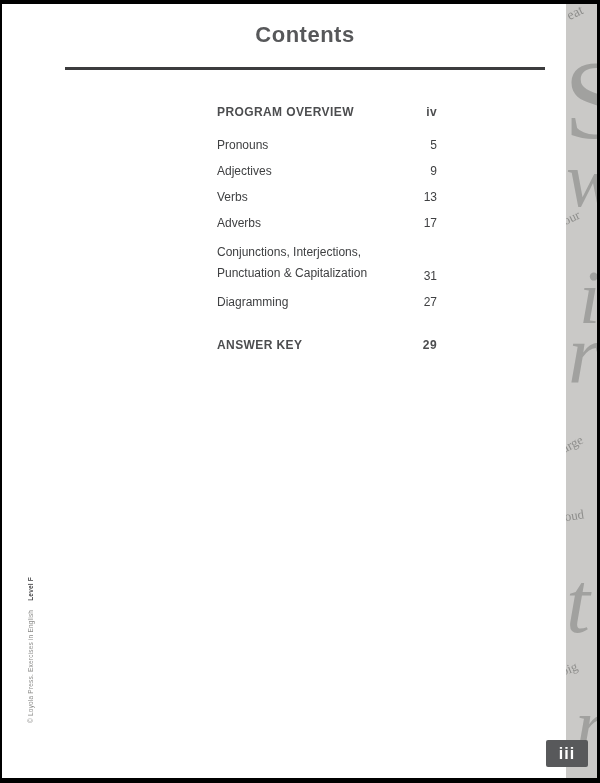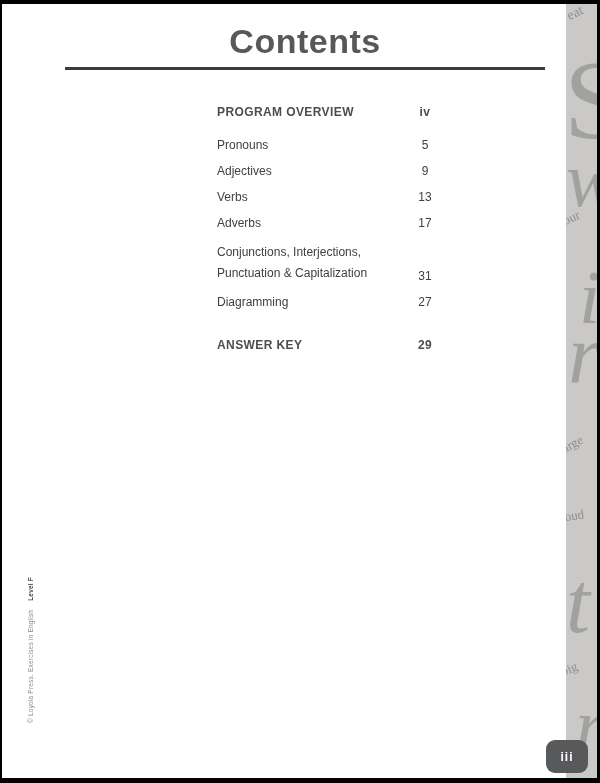--- a/index.html
+++ b/index.html
@@ -24,40 +24,40 @@
     background:#ffffff;
     border:solid var(--frame);
     border-width:4px 3px 5px 2px;
     overflow:hidden;
     font-family:"Liberation Sans",sans-serif;
   }
   
   .title{
     position:absolute;top:18px;left:63px;width:480px;
     text-align:center;
-    font-size:34px;font-weight:bold;
+    font-size:22px;font-weight:bold;
     letter-spacing:0.5px;
     color:var(--title-text);
   }
   .title-rule{
     position:absolute;top:63px;left:63px;width:480px;height:3px;
     background:var(--rule);
   }
   
   .toc{
     position:absolute;top:101px;left:170px;width:265px;
     font-size:12px;color:var(--body-text);
   }
   .row{
     display:flex;justify-content:space-between;align-items:flex-end;
     line-height:15px;margin-bottom:11px;
   }
   .row-label{white-space:pre-line;padding-left:45px;}
   .row--multi .row-label{line-height:21px;}
-  .row-page{text-align:center;min-width:24px;}
+  .row-page{text-align:right;min-width:24px;}
   .row--section{font-weight:bold;color:var(--section-text);letter-spacing:0.4px;}
   .row--section:first-child{margin-bottom:18px;}
   .row--section:not(:first-child){margin-top:28px;}
   
   .band{
     position:absolute;top:0;left:564px;width:31px;height:774px;
     background:var(--band-bg);
     overflow:hidden;
   }
   .band-word{
@@ -75,25 +75,25 @@
   .band-word:nth-of-type(4){top:207px;left:-8px;transform:rotate(-25deg);}                         
   .band-word:nth-of-type(5){top:250px;left:13px;font-size:76px;}                                   
   .band-word:nth-of-type(6){top:302px;left:2px;font-size:84px;}                                    
   .band-word:nth-of-type(7){top:433px;left:-8px;transform:rotate(-28deg);}                         
   .band-word:nth-of-type(8){top:504px;left:-5px;transform:rotate(-8deg);}                          
   .band-word:nth-of-type(9){top:549px;left:0px;font-size:86px;}                                    
   .band-word:nth-of-type(10){top:657px;left:-5px;transform:rotate(-22deg);}                        
   .band-word:nth-of-type(11){top:677px;left:9px;font-size:78px;}                                   
   
   .badge{
-    position:absolute;left:544px;top:736px;width:42px;height:33px;
+    position:absolute;left:544px;top:736px;width:42px;height:27px;
     background:var(--badge-bg);
-    border-radius:9px;
+    border-radius:2px;
     color:var(--badge-text);
-    font-size:12px;font-weight:bold;letter-spacing:1px;
+    font-size:16px;font-weight:bold;letter-spacing:1px;
     display:flex;align-items:center;justify-content:center;
   }
   
   .spine{
     position:absolute;left:25px;top:719px;
     transform:rotate(-90deg);transform-origin:0 0;
     white-space:nowrap;
     font-size:6.5px;letter-spacing:0.2px;
     color:var(--spine-text);
   }

